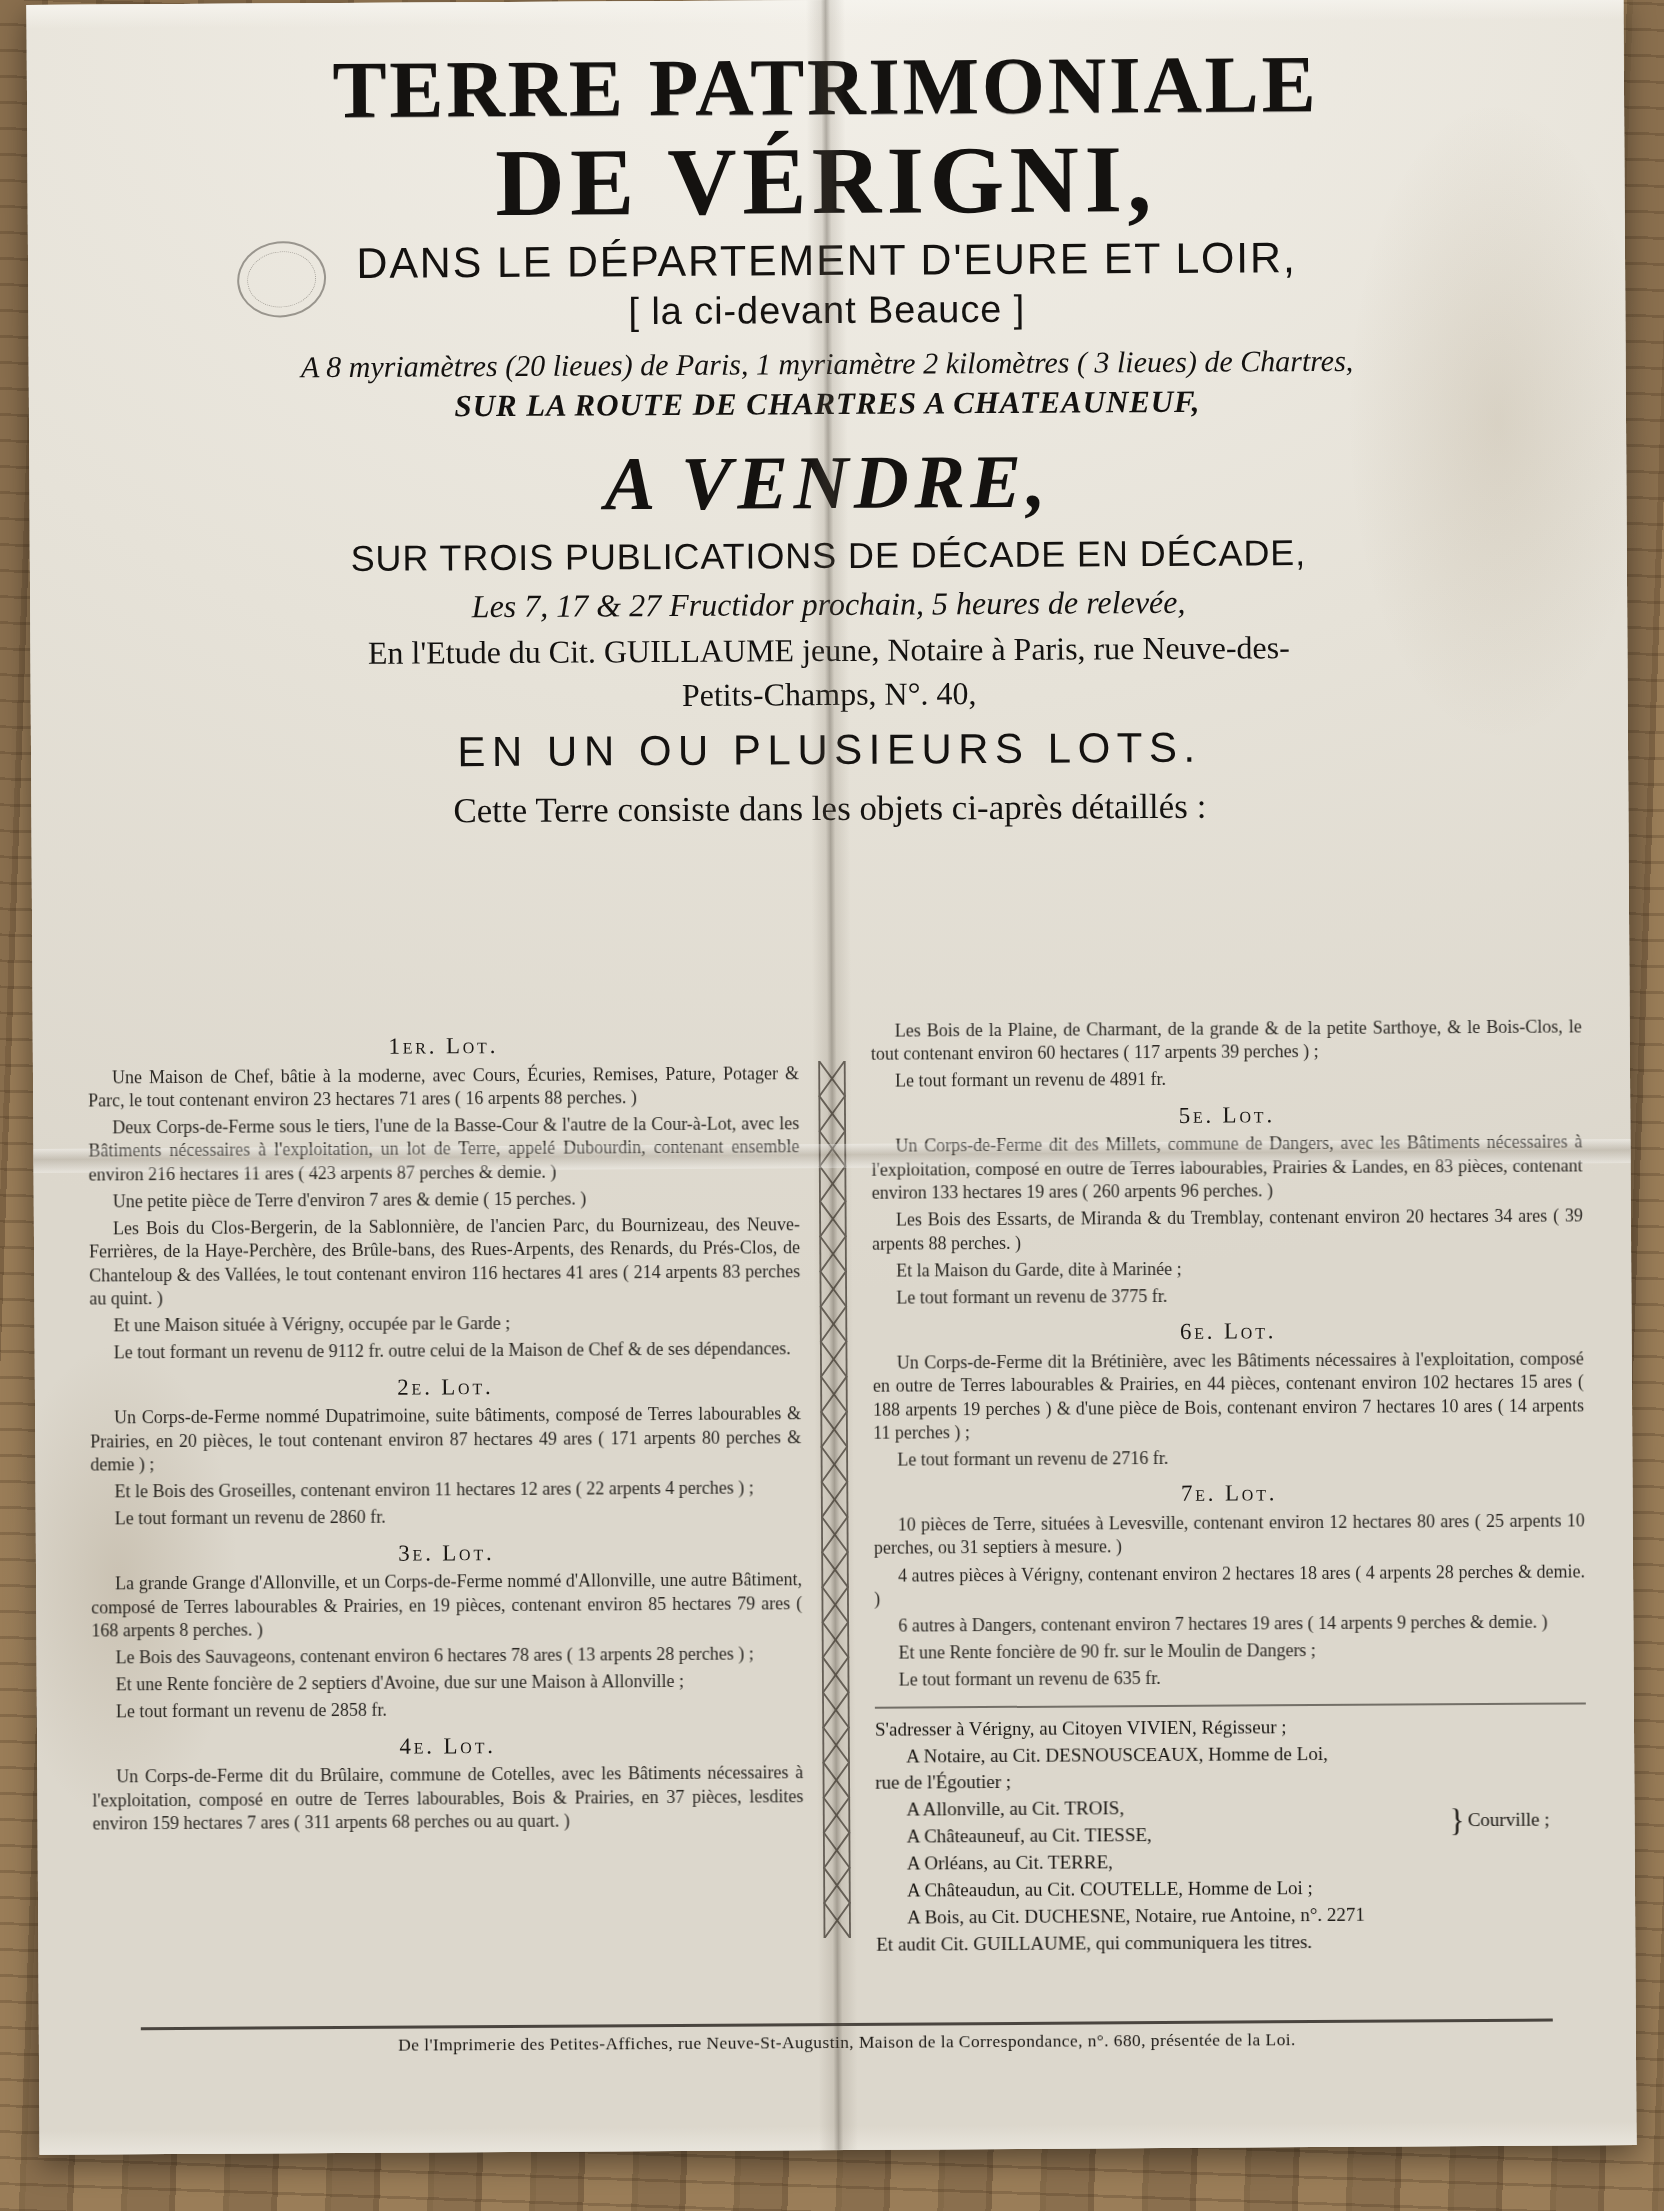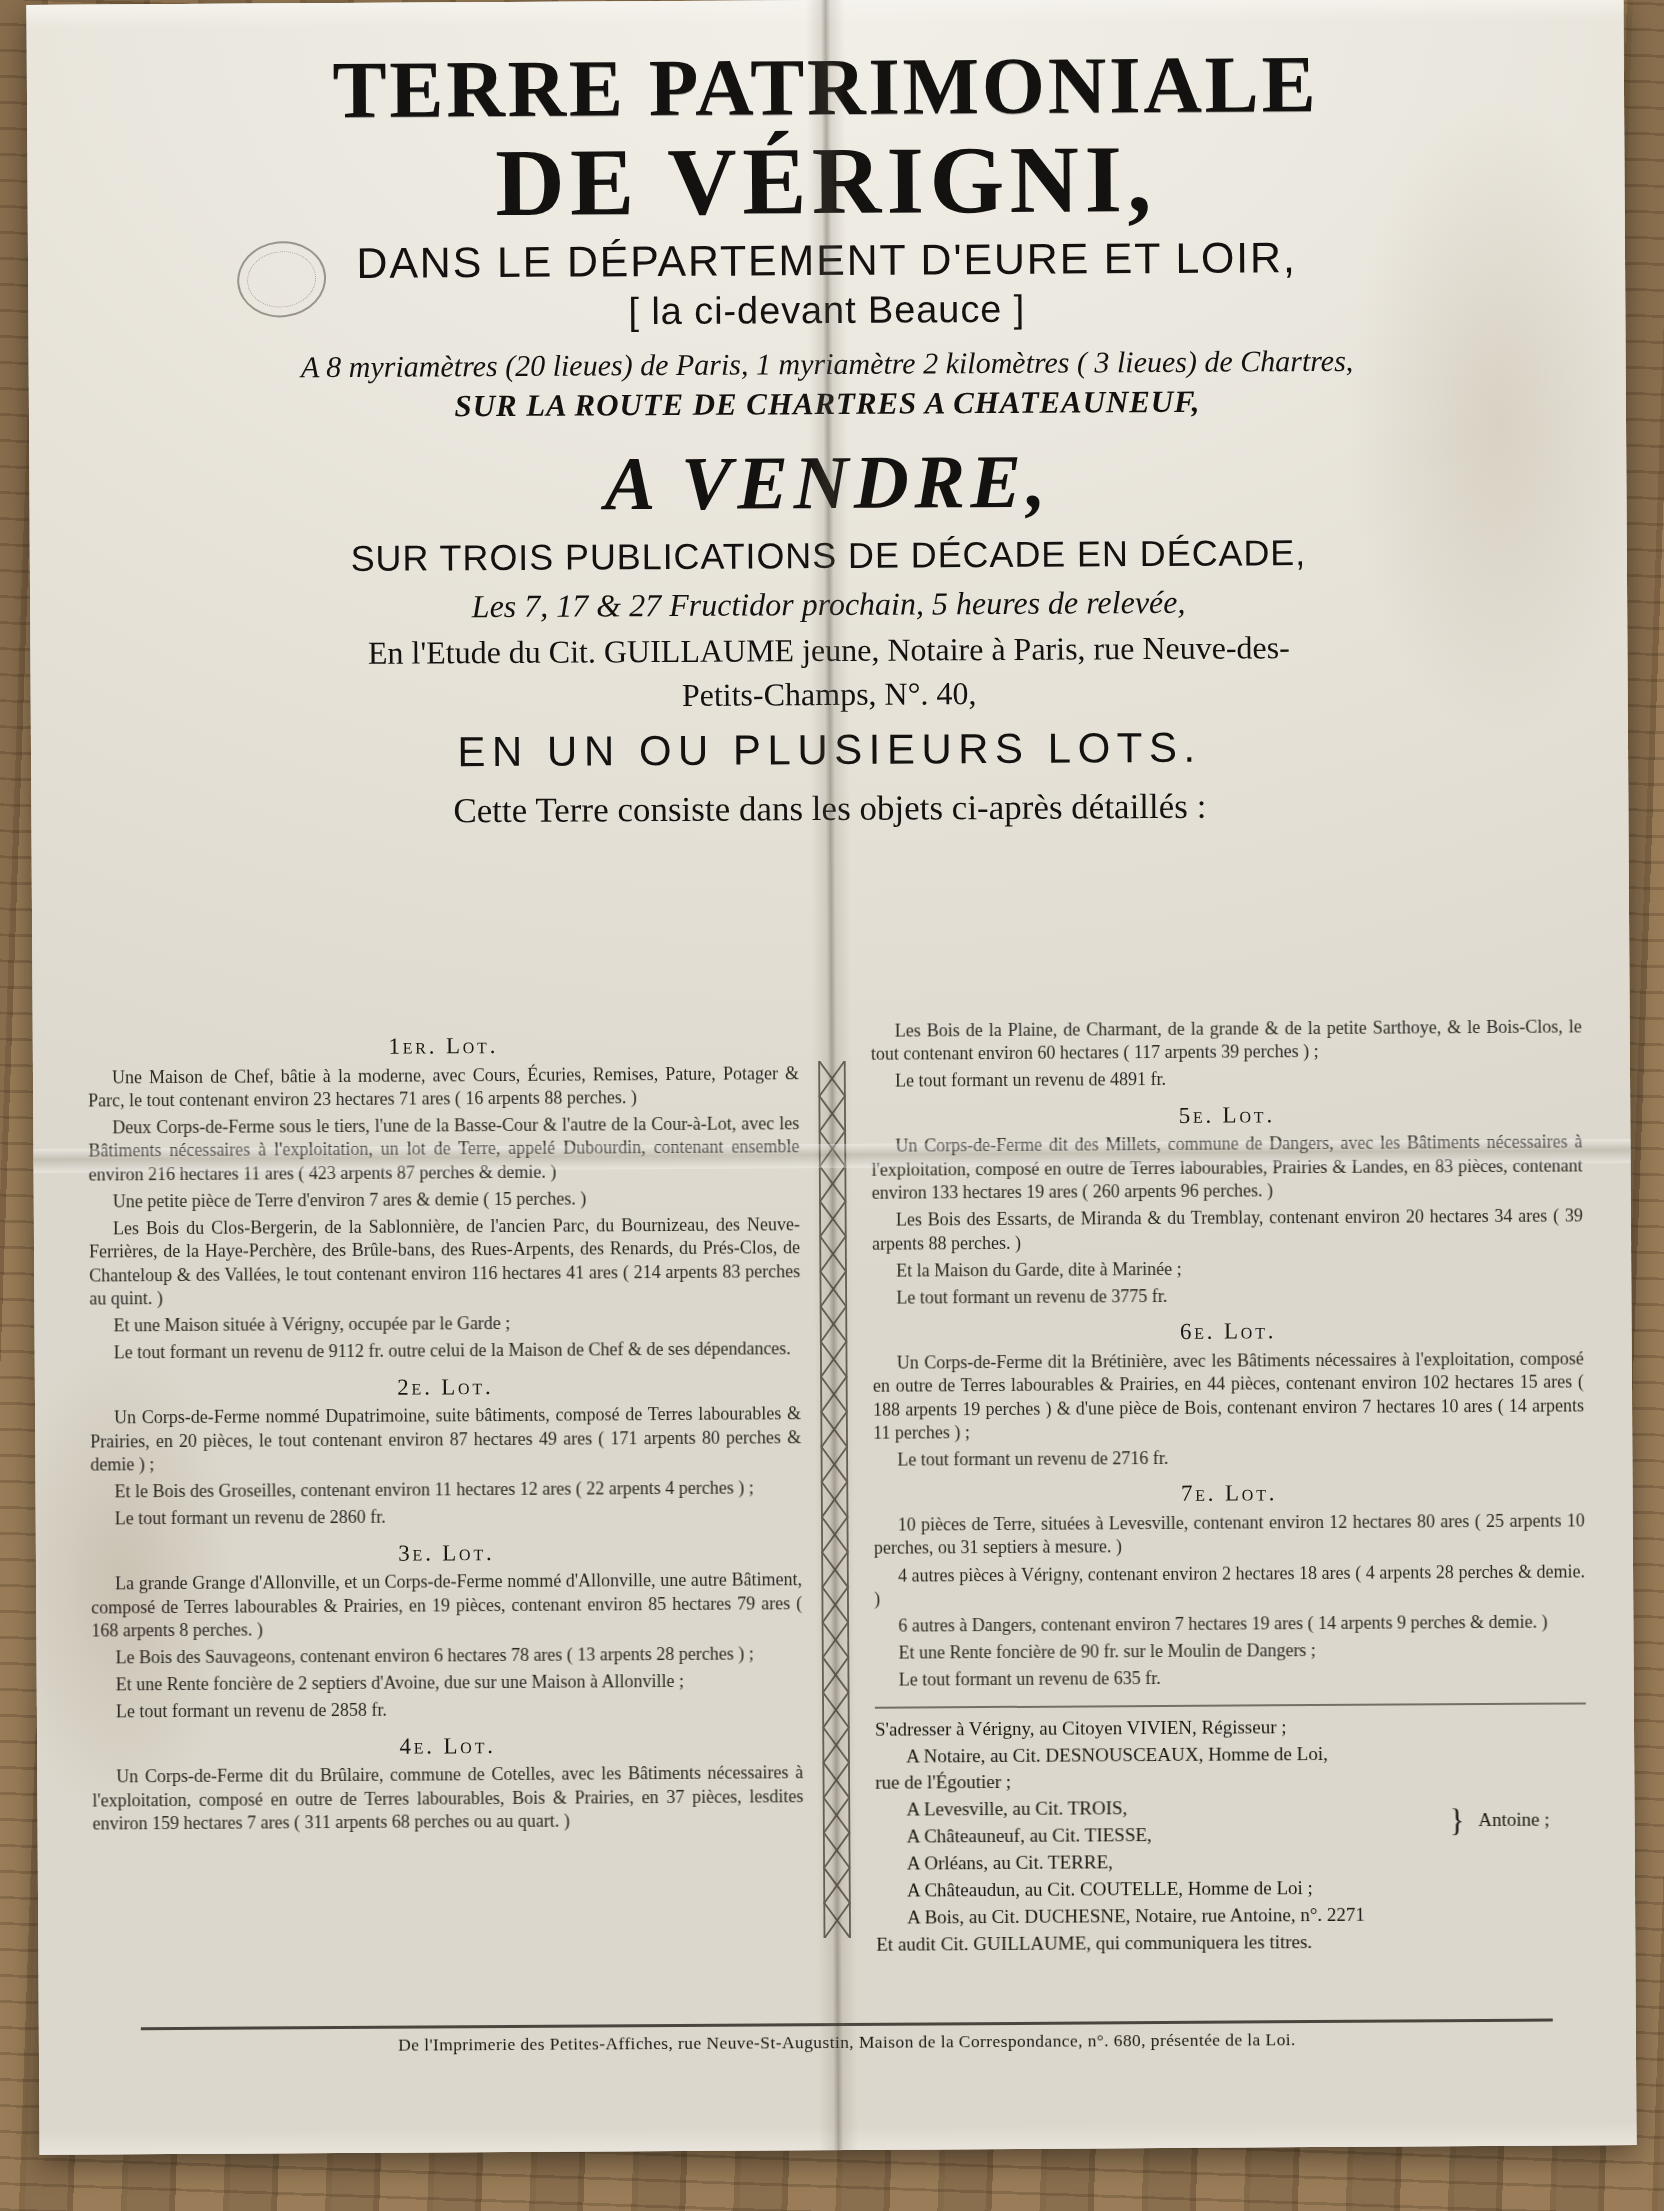--- a/index.html
+++ b/index.html
@@ -412,28 +412,28 @@
           <div>S'adresser à Vérigny, au Citoyen VIVIEN, Régisseur ;</div>
           <div>
             <span class="ind"></span><span>A Notaire, au Cit.</span>
             <span>DESNOUSCEAUX, Homme de Loi,</span>
           </div>
           <div>
             <span>rue de l'Égoutier ;</span>
           </div>
           <div class="brace">
             <div>
-              <span class="ind"></span><span>A Levesville, au Cit.</span>
+              <span class="ind"></span><span>A Allonville, au Cit.</span>
               <span>TROIS,</span>
             </div>
             <div>
               <span class="ind"></span><span>A Châteauneuf, au Cit.</span>
               <span>TIESSE,</span>
               <span class="brace-mark">}</span>
-              <span style="position:absolute; right:37px; top:50%; transform:translateY(-50%);">Antoine ;</span>
+              <span style="position:absolute; right:37px; top:50%; transform:translateY(-50%);">Courville ;</span>
             </div>
           </div>
           <div>
             <span class="ind"></span><span>A Orléans, au Cit.</span>
             <span>TERRE,</span>
           </div>
           <div>
             <span class="ind"></span><span>A Châteaudun, au Cit.</span>
             <span>COUTELLE, Homme de Loi ;</span>
           </div>

